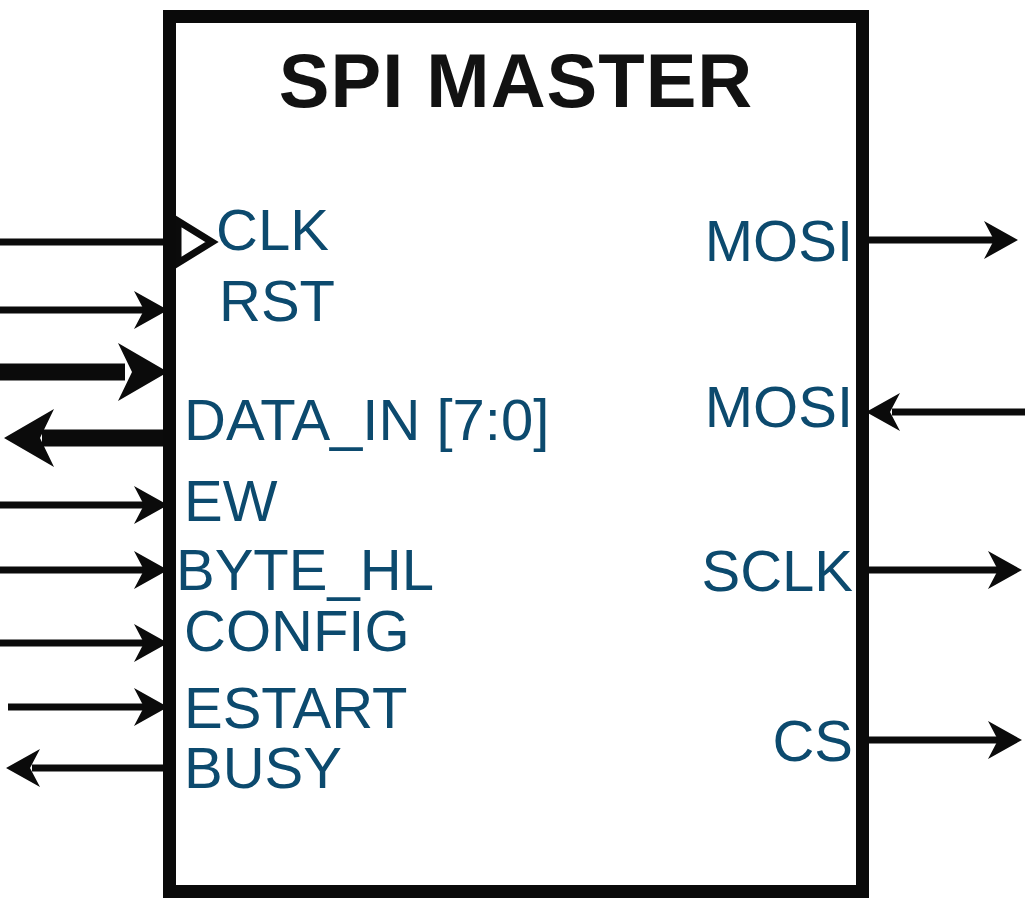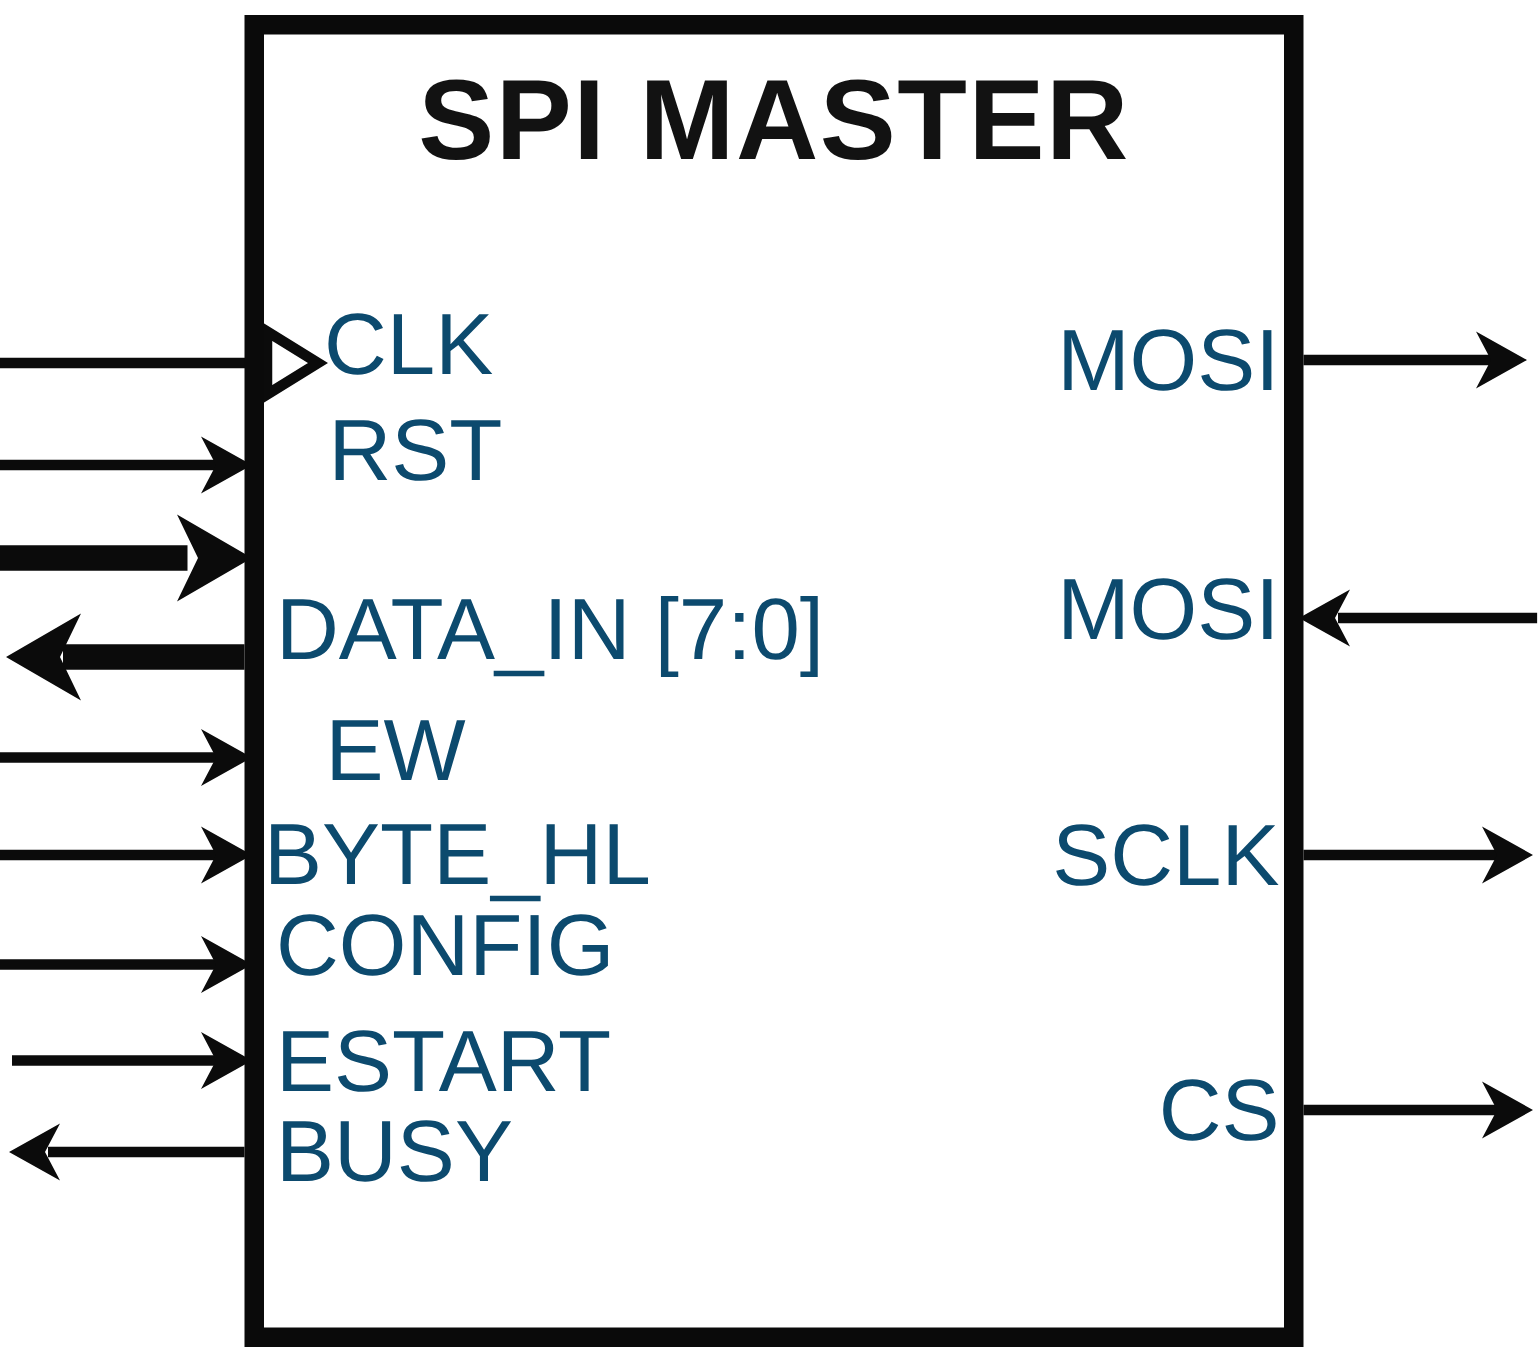--- a/index.html
+++ b/index.html
@@ -129,21 +129,21 @@
     </g>
   </svg>
 
   <div class="block">
     <div class="block-title">SPI MASTER</div>
   </div>
 
   <div class="port-label" style="left:216px; top:201px;">CLK</div>
   <div class="port-label" style="left:184px; top:272px;margin-left:35px;">RST</div>
   <div class="port-label" style="left:184px; top:344px;margin-top:47px;">DATA_IN [7:0]</div>
-  <div class="port-label" style="left:184px; top:472px;margin-left:33px;">EW</div>
+  <div class="port-label" style="left:184px; top:472px;">EW</div>
   <div class="port-label" style="left:176px; top:541px;text-align:center;">BYTE_HL</div>
   <div class="port-label" style="left:184px; top:602px;">CONFIG</div>
   <div class="port-label" style="left:184px; top:679px;">ESTART</div>
   <div class="port-label right" style="right:172px; top:212px;">MOSI</div>
 
   <div class="port-label" style="left:184px; top:739px;">BUSY</div>
   <div class="port-label right" style="right:172px; top:378px;">MOSI</div>
   <div class="port-label right" style="right:172px; top:542px;">SCLK</div>
   <div class="port-label right" style="right:172px; top:712px;margin-left:25px;">CS</div>
 

